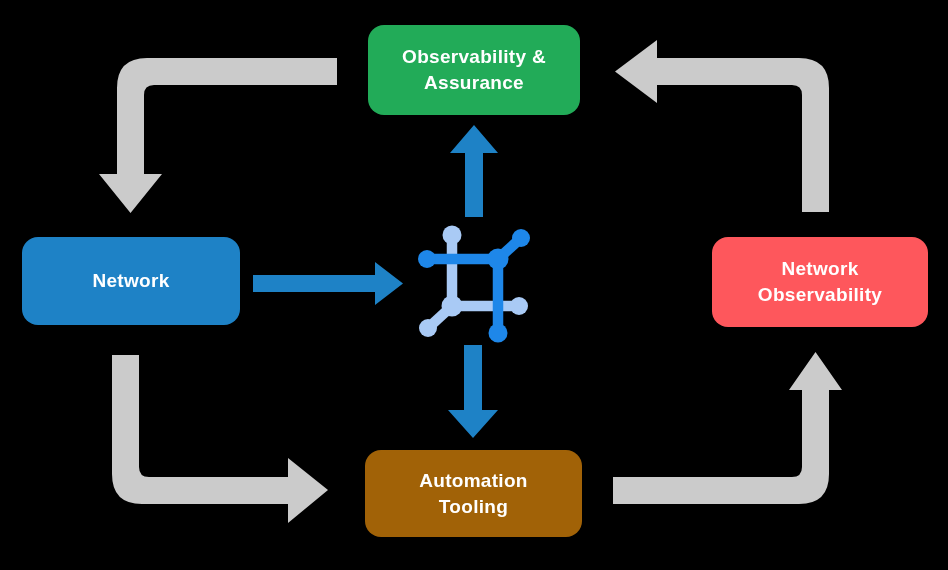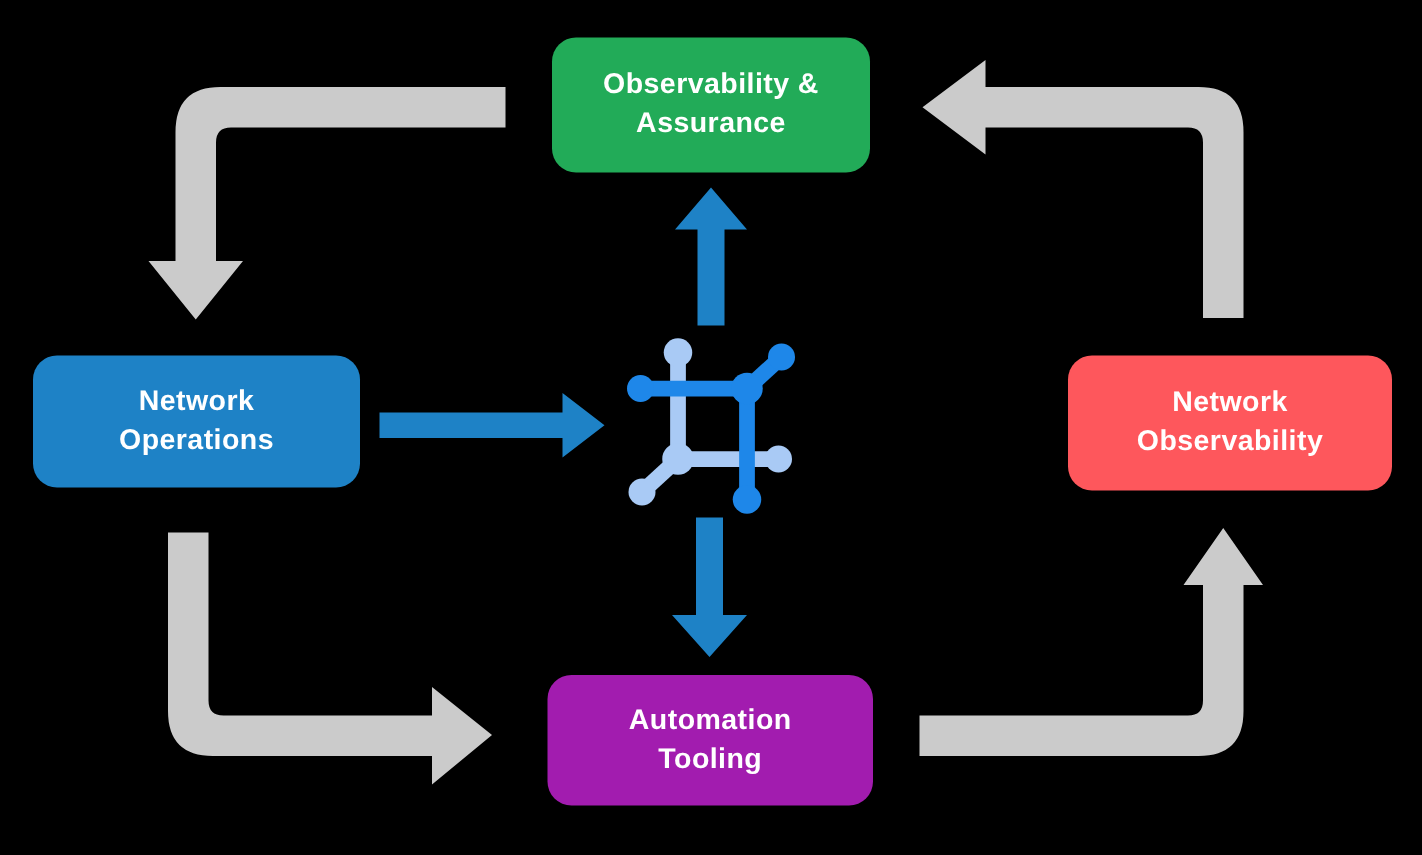--- a/index.html
+++ b/index.html
@@ -83,26 +83,25 @@
     </g>
   </svg>
 
   <div class="node node-observability" style="background: rgb(34, 171, 88); color: rgb(255, 255, 255);">
     <span>Observability &amp;</span>
     <span>Assurance</span>
   </div>
 
   <div class="node node-operations" style="background: rgb(30, 130, 198); color: rgb(255, 255, 255);">
     <span>Network</span>
-    <span>Operations</span>
   </div>
 
   <div class="node node-infrastructure" style="background: rgb(254, 87, 92); color: rgb(255, 255, 255);">
     <span>Network</span>
     <span>Observability</span>
   </div>
 
-  <div class="node node-tooling" style="background: #a21caf; color: rgb(255, 255, 255);">
+  <div class="node node-tooling" style="background: #a16207; color: rgb(255, 255, 255);">
     <span>Automation</span>
     <span>Tooling</span>
   </div>
 
 </div>
 
 </body></html>

